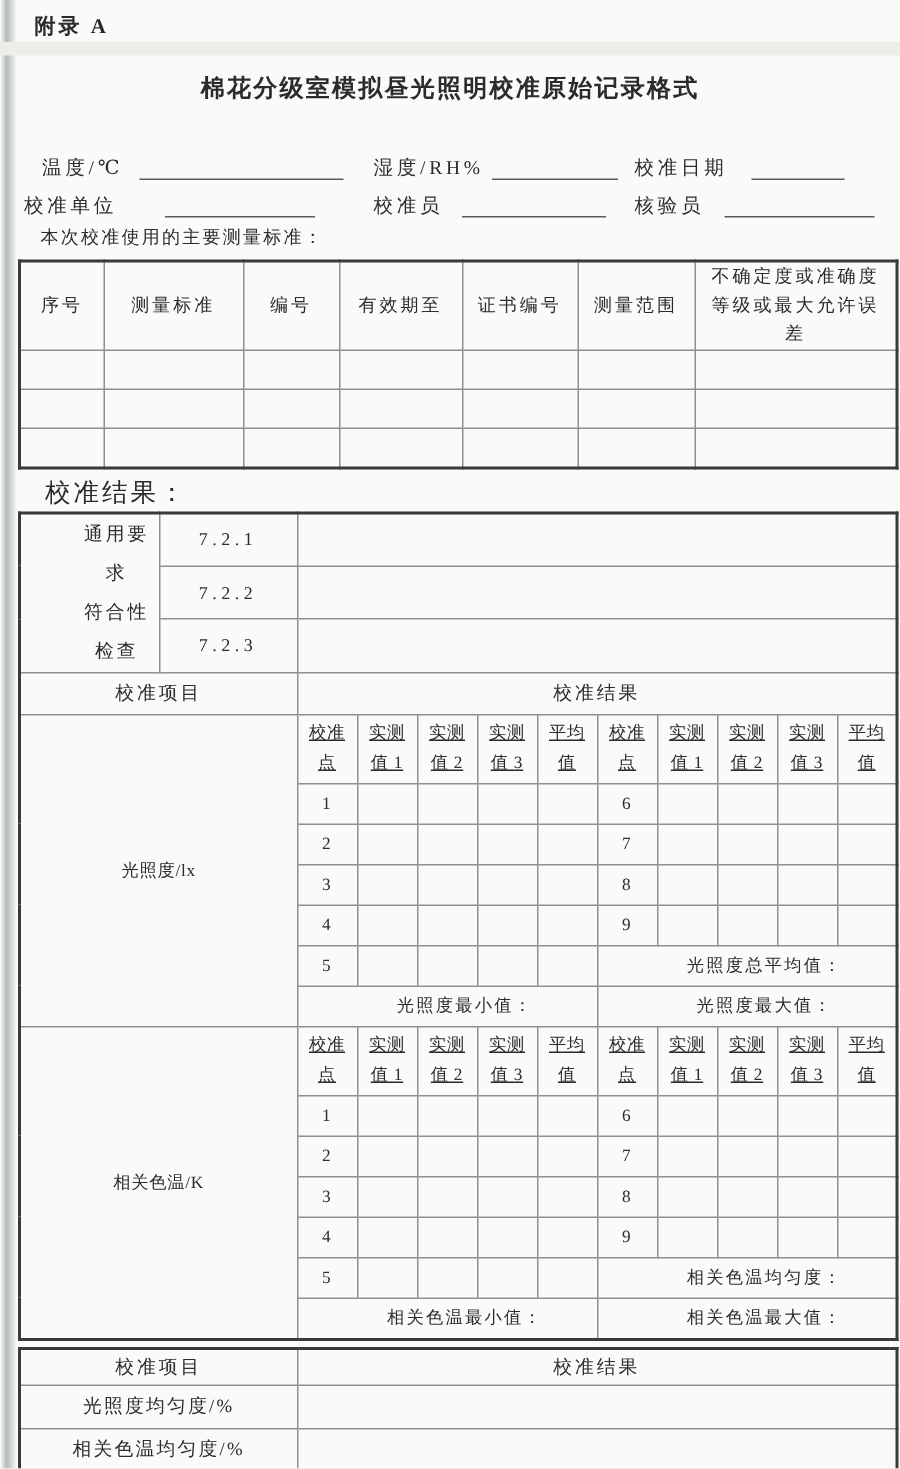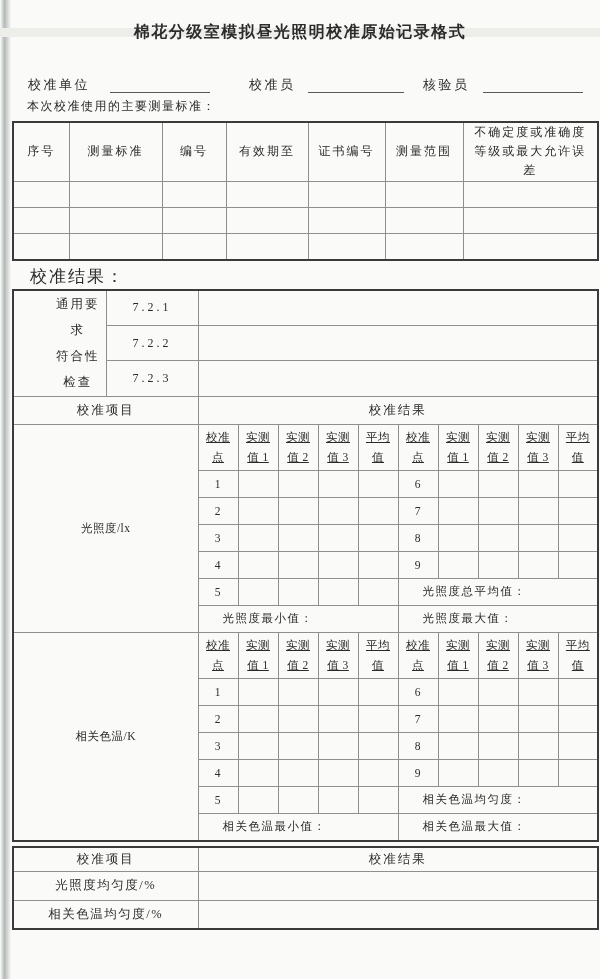--- a/index.html
+++ b/index.html
@@ -48,42 +48,51 @@
 
   .tg{margin-top:5px;}
   .tg tr.clause td{height:26px;}
   .tg td.clause-num{letter-spacing:3px;font-size:12px;}
   .tg td.group-label{font-size:12.5px;letter-spacing:2px;line-height:2.1;padding-left:36px;}
   .tg tr.phdr td{height:27px;font-size:12.5px;letter-spacing:2px;}
   .tg tr.sub td{height:45px;font-size:11.5px;letter-spacing:0.5px;}
   .tg tr.sub td span{display:block;line-height:1.75;text-decoration:underline;}
   .tg tr.dr td{height:26px;font-size:11.5px;}
   .tg td.sec-label{font-size:12.5px;letter-spacing:1px;}
-  .tg td.lbl-left{text-align:left;padding-left:24px;font-size:12px;letter-spacing:1.5px;}
+  .tg td.lbl-left{text-align:center;padding-left:24px;font-size:12px;letter-spacing:1.5px;}
 
   .result-label{margin:4px 0 0 30px;height:19px;font-size:17px;letter-spacing:2px;}
 
   .t3{margin-top:4px;}
   .t3 tr.hdr td{height:23px;font-size:12.5px;letter-spacing:2px;}
   .t3 tr.r1 td{height:28px;}
   .t3 tr.r2 td{height:27px;}
   .t3 td.rowlab{font-size:12.5px;letter-spacing:1.5px;}
 </style>
 </head>
 <body>
 
 <div class="page">
   <div class="edge-strip"></div>
   <div class="scan-band"></div>
 
+  <div class="appendix">附录 A</div>
   <div class="title">棉花分级室模拟昼光照明校准原始记录格式</div>
 
   <div class="form-area">
     <div class="fline">
-      <span class="flabel" style="left:28px">校准单位</span>
+      <span class="flabel" style="left:28px">温度/℃</span>
+      <span class="fu" style="left:93px;width:136px"></span>
+      <span class="flabel" style="left:249px">湿度/RH%</span>
+      <span class="fu" style="left:328px;width:84px"></span>
+      <span class="flabel" style="left:423px">校准日期</span>
+      <span class="fu" style="left:501px;width:62px"></span>
+    </div>
+    <div class="fline">
+      <span class="flabel" style="left:16px">校准单位</span>
       <span class="fu" style="left:110px;width:100px"></span>
       <span class="flabel" style="left:249px">校准员</span>
       <span class="fu" style="left:308px;width:96px"></span>
       <span class="flabel" style="left:423px">核验员</span>
       <span class="fu" style="left:483px;width:100px"></span>
     </div>
     <div class="note-line">
       <span class="flabel" style="left:27px">本次校准使用的主要测量标准：</span>
     </div>
   </div>

